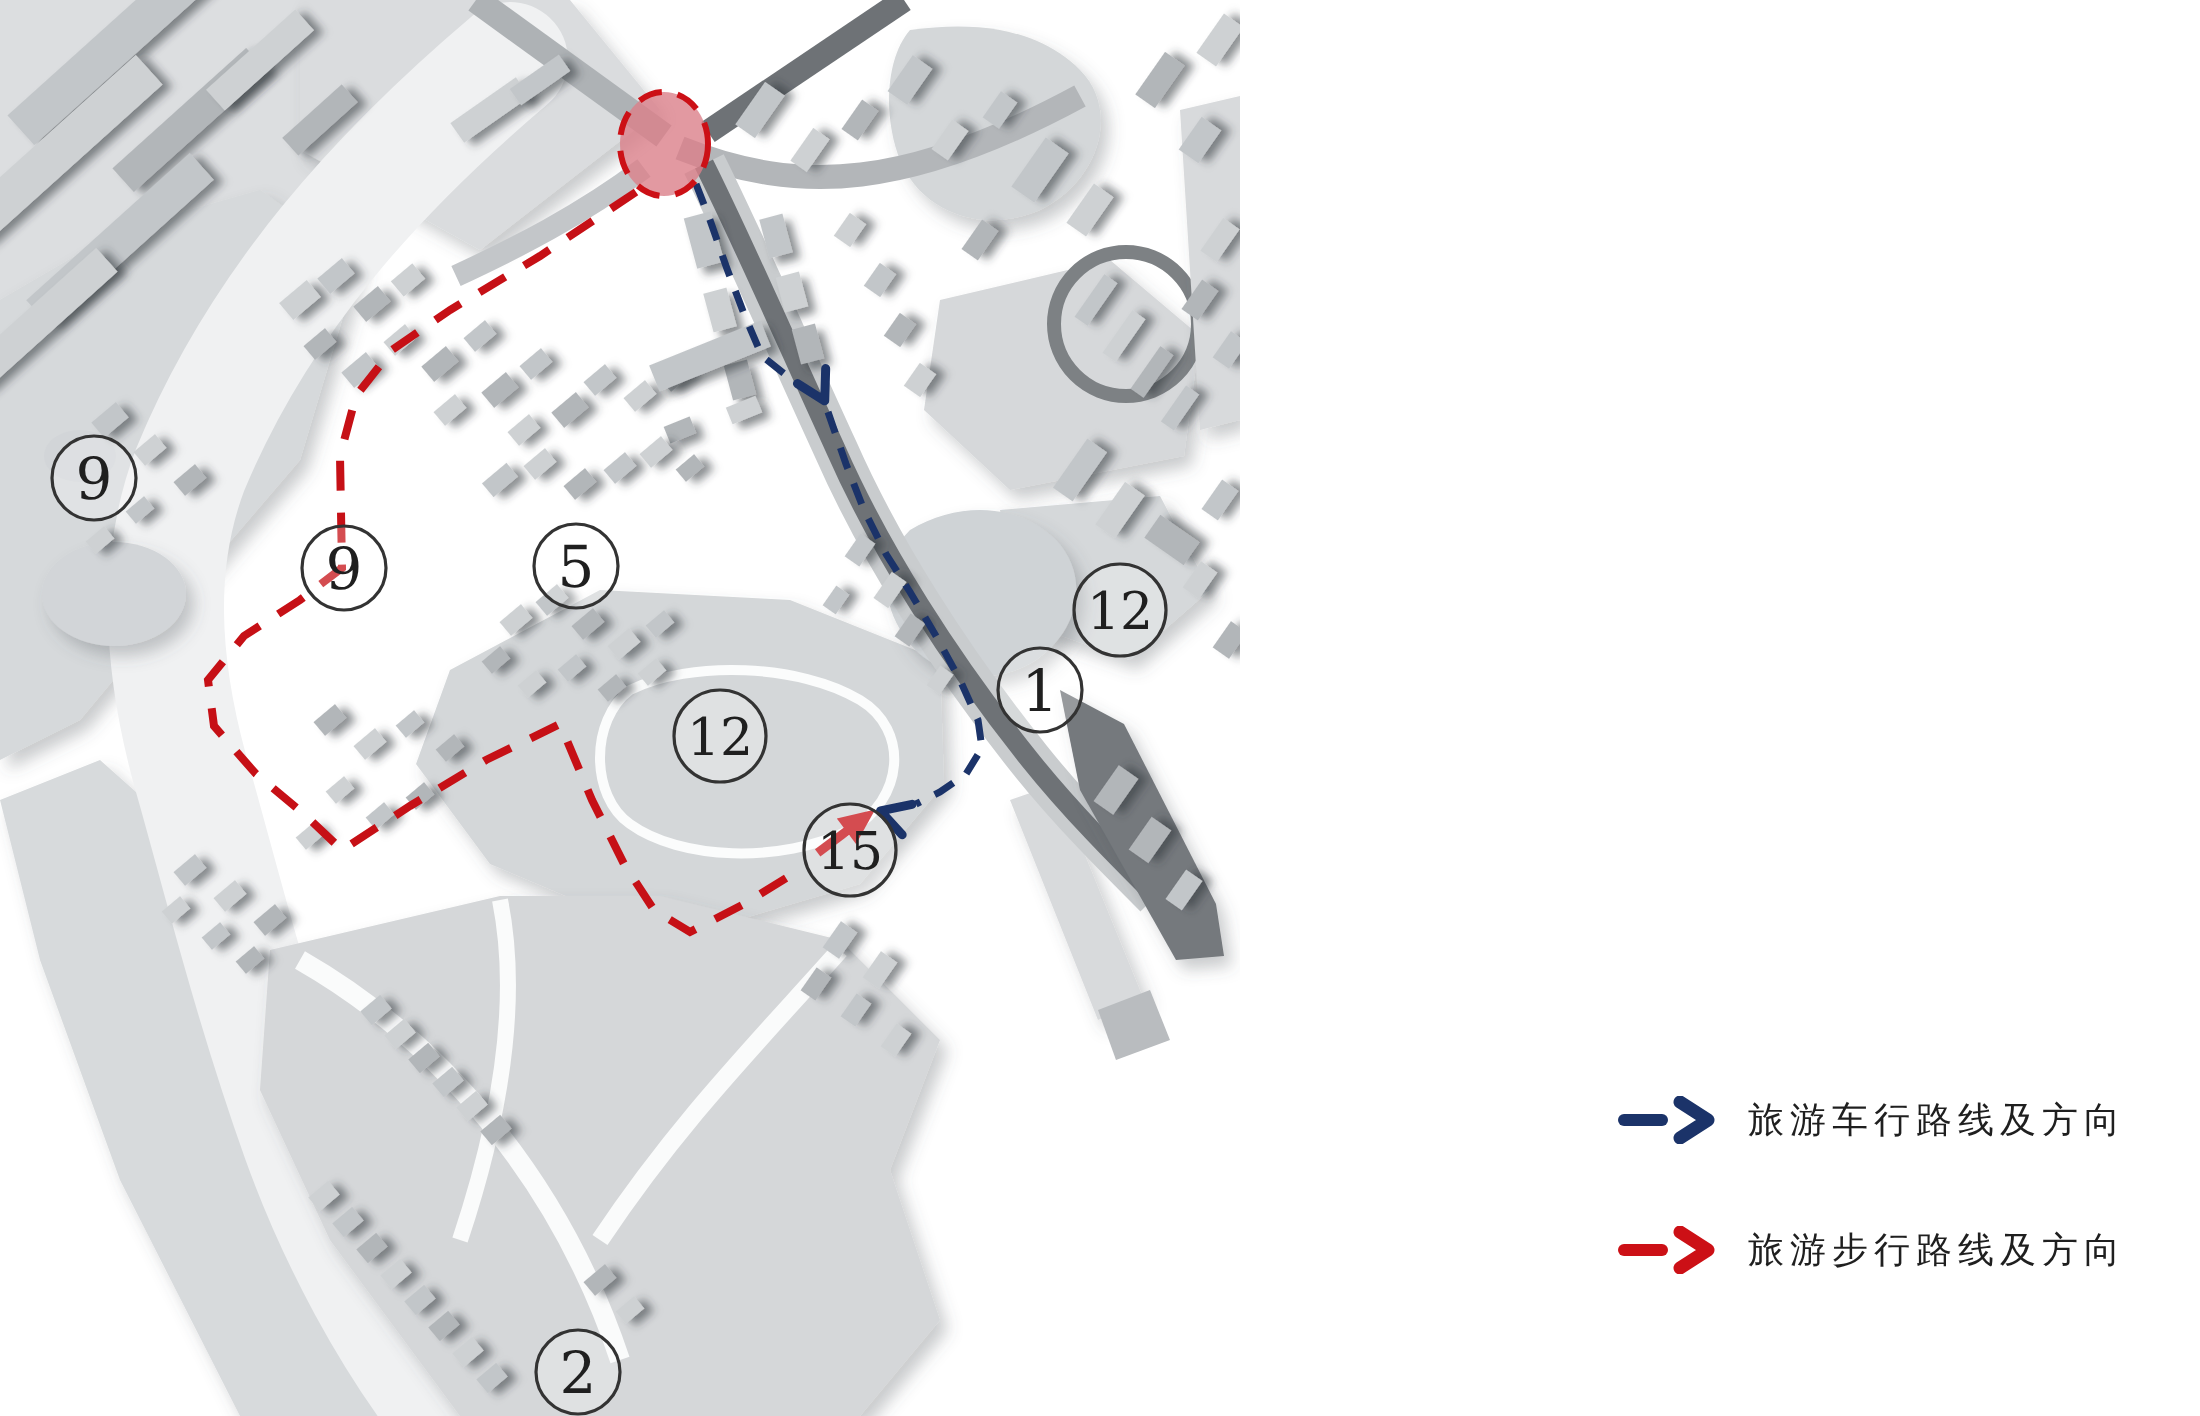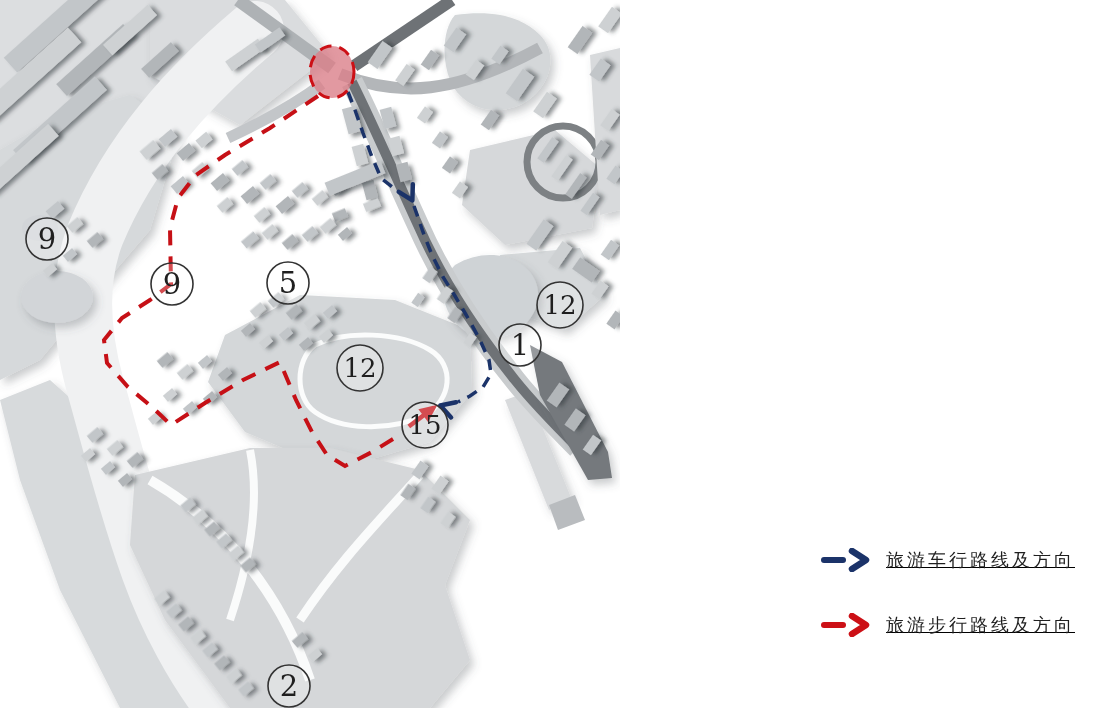--- a/index.html
+++ b/index.html
@@ -4,21 +4,21 @@
 <style>
   html,body{margin:0;padding:0;background:#ffffff;}
   .stage{position:relative;width:1100px;height:708px;background:#ffffff;overflow:hidden;
          font-family:"Liberation Sans","DejaVu Sans",sans-serif;}
   .map-wrap{position:absolute;left:0;top:0;width:620px;height:708px;}
   svg text{font-family:"DejaVu Serif","Liberation Serif",serif;}
   .b{filter:url(#bshadow);}
   .area{filter:url(#ashadow);}
   
   .legend{position:absolute;left:805px;top:540px;width:280px;height:168px;}
-  .legend-item{position:absolute;left:16px;display:flex;align-items:center;gap:13px;text-decoration:underline;}
+  .legend-item{position:absolute;left:4px;display:flex;align-items:center;gap:13px;}
   .li-1{top:8px;}
   .li-2{top:73px;}
   .li-3{top:112px;}
   .legend-label{font-size:18px;letter-spacing:3px;color:#1f1f1f;white-space:nowrap;}
   .legend-icon{display:inline-block;line-height:0;}
 </style>
 </head>
 <body>
 
 <div class="stage">

